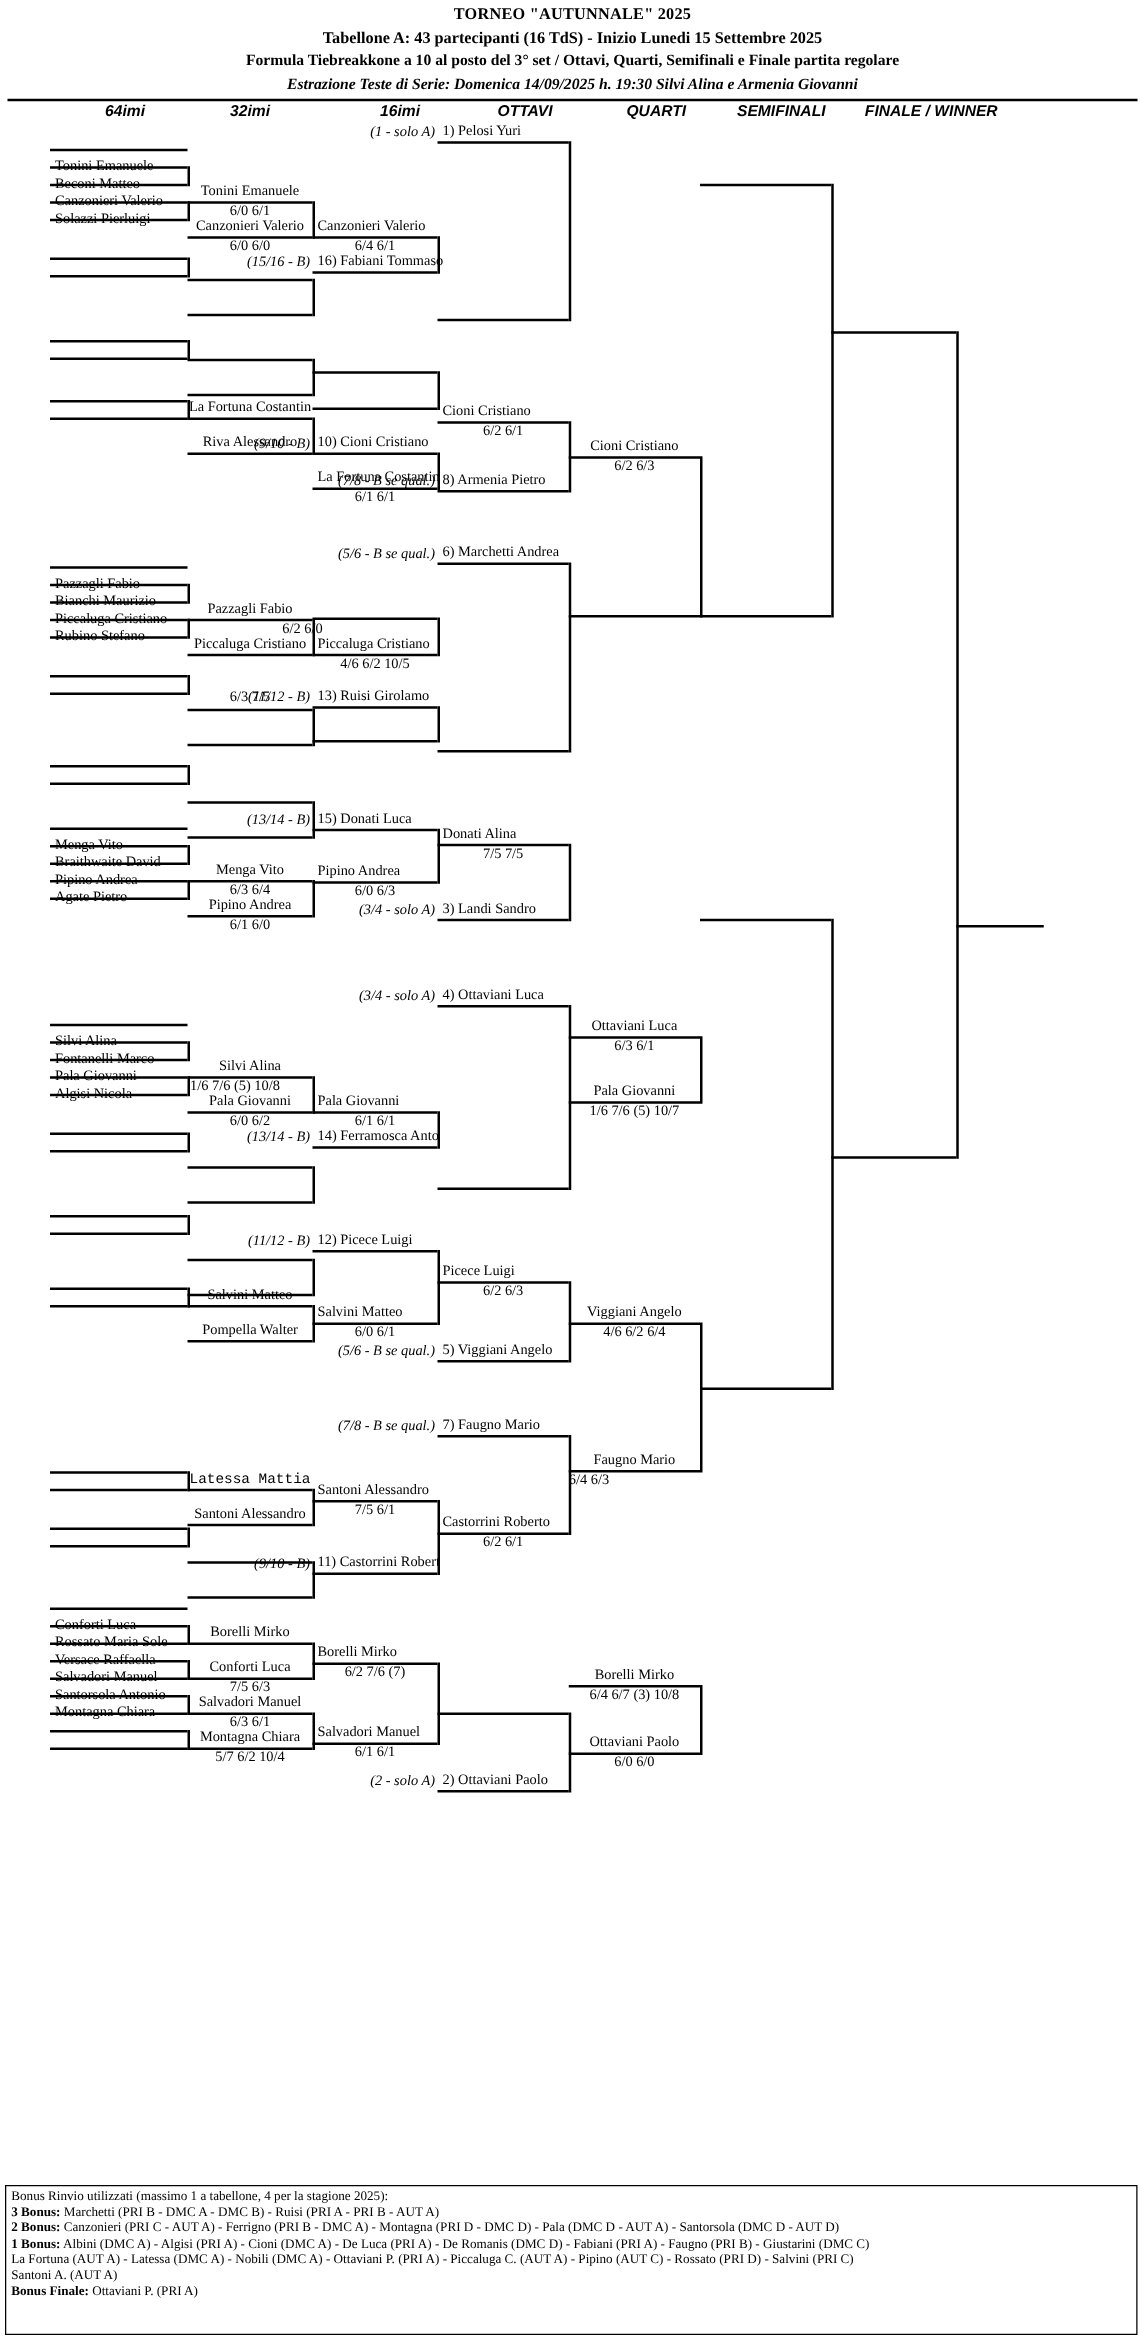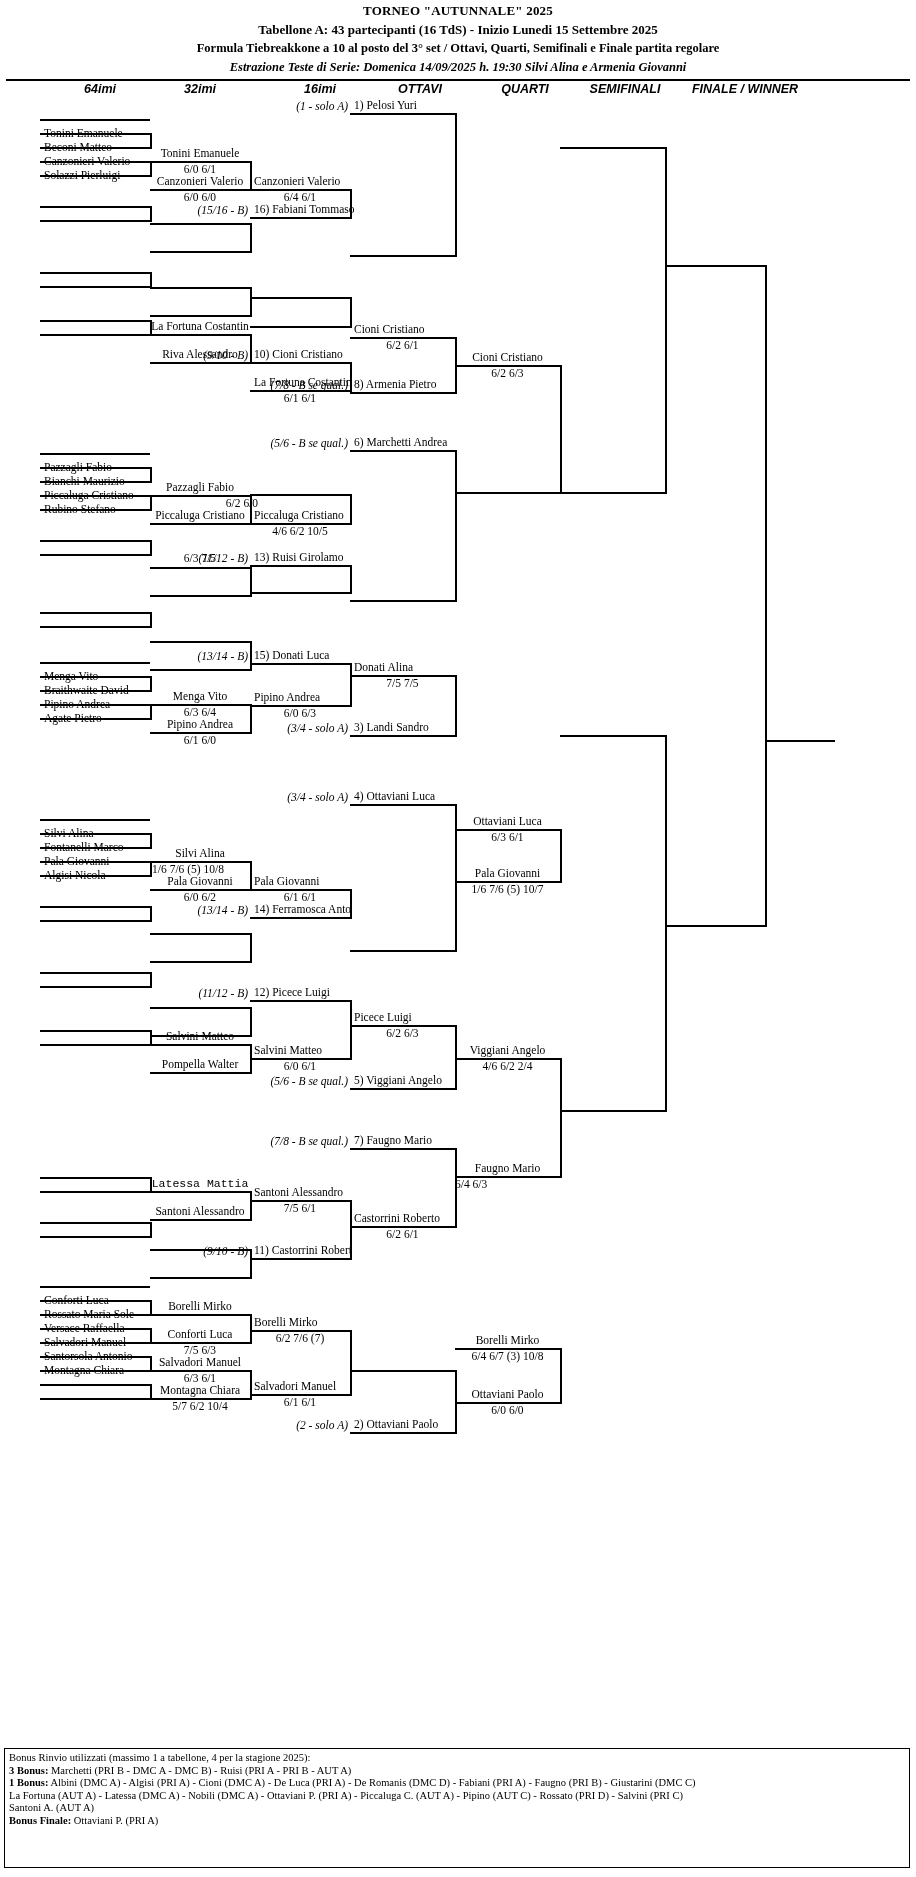--- a/index.html
+++ b/index.html
@@ -345,21 +345,21 @@
       <div class="vl" style="left: 560px; top: 829px; height: 54px;"></div>
       <div class="vl" style="left: 560px; top: 1058px; height: 120px;"></div>
       <div class="vl" style="left: 560px; top: 1348px; height: 56px;"></div>
       <div class="nmC" style="left: 455px; top: 352px; width: 105px; text-align: center;">Cioni Cristiano</div>
       <div class="sc" style="left: 455px; top: 368px; width: 105px; text-align: center;">6/2  6/3</div>
       <div class="nmC" style="left: 455px; top: 868px; width: 105px; text-align: center;">Pala Giovanni</div>
       <div class="sc" style="left: 455px; top: 884px; width: 105px; text-align: center;">1/6  7/6 (5)  10/7</div>
       <div class="nmC" style="left: 455px; top: 816px; width: 105px; text-align: center;">Ottaviani Luca</div>
       <div class="sc" style="left: 455px; top: 832px; width: 105px; text-align: center;">6/3  6/1</div>
       <div class="nmC" style="left: 455px; top: 1045px; width: 105px; text-align: center;">Viggiani Angelo</div>
-      <div class="sc" style="left: 455px; top: 1061px; width: 105px; text-align: center;">4/6  6/2  2/4</div>
+      <div class="sc" style="left: 455px; top: 1061px; width: 105px; text-align: center;">4/6  6/2  6/4</div>
       <div class="nmC" style="left: 455px; top: 1163px; width: 105px; text-align: center;">Faugno Mario</div>
       <div class="sc" style="left: 455px; top: 1179px; width: 105px; text-align: left;">6/4  6/3</div>
       <div class="nmC" style="left: 455px; top: 1335px; width: 105px; text-align: center;">Borelli Mirko</div>
       <div class="sc" style="left: 455px; top: 1351px; width: 105px; text-align: center;">6/4  6/7 (3)  10/8</div>
       <div class="nmC" style="left: 455px; top: 1389px; width: 105px; text-align: center;">Ottaviani Paolo</div>
       <div class="sc" style="left: 455px; top: 1405px; width: 105px; text-align: center;">6/0  6/0</div>
       <div class="hl" style="left: 560px; top: 147px; width: 105px;"></div>
       <div class="hl" style="left: 560px; top: 492px; width: 105px;"></div>
       <div class="vl" style="left: 665px; top: 147px; height: 347px;"></div>
       <div class="hl" style="left: 560px; top: 735px; width: 105px;"></div>
@@ -367,18 +367,19 @@
       <div class="vl" style="left: 665px; top: 735px; height: 377px;"></div>
       <div class="hl" style="left: 665px; top: 265px; width: 100px;"></div>
       <div class="hl" style="left: 665px; top: 925px; width: 100px;"></div>
       <div class="vl" style="left: 765px; top: 265px; height: 662px;"></div>
       <div class="hl" style="left: 765px; top: 740px; width: 70px;"></div>
     </div>
 
   <div id="footer">
     <div>Bonus Rinvio utilizzati (massimo 1 a tabellone, 4 per la stagione 2025):</div>
     <div><b>3 Bonus:</b><span> Marchetti (PRI B - DMC A - DMC B) - Ruisi (PRI A - PRI B - AUT A)</span></div>
+    <div><b>2 Bonus:</b><span> Canzonieri (PRI C - AUT A) - Ferrigno (PRI B - DMC A) - Montagna (PRI D - DMC D) - Pala (DMC D - AUT A)  -  Santorsola (DMC D - AUT D)</span></div>
     <div><b>1 Bonus:</b><span> Albini (DMC A) - Algisi (PRI A) - Cioni (DMC A) - De Luca (PRI A) - De Romanis (DMC D) - Fabiani (PRI A) - Faugno (PRI B)  -  Giustarini (DMC C)</span></div>
     <div><b></b><span>La Fortuna (AUT A) - Latessa (DMC A) - Nobili (DMC A) - Ottaviani P. (PRI A) - Piccaluga C. (AUT A) - Pipino (AUT C) - Rossato (PRI D) - Salvini (PRI C)</span></div>
     <div><b></b><span>Santoni A. (AUT A)</span></div>
     <div><b>Bonus Finale:</b><span> Ottaviani P. (PRI A)</span></div>
   </div>
 </div>
 
 </body></html>

